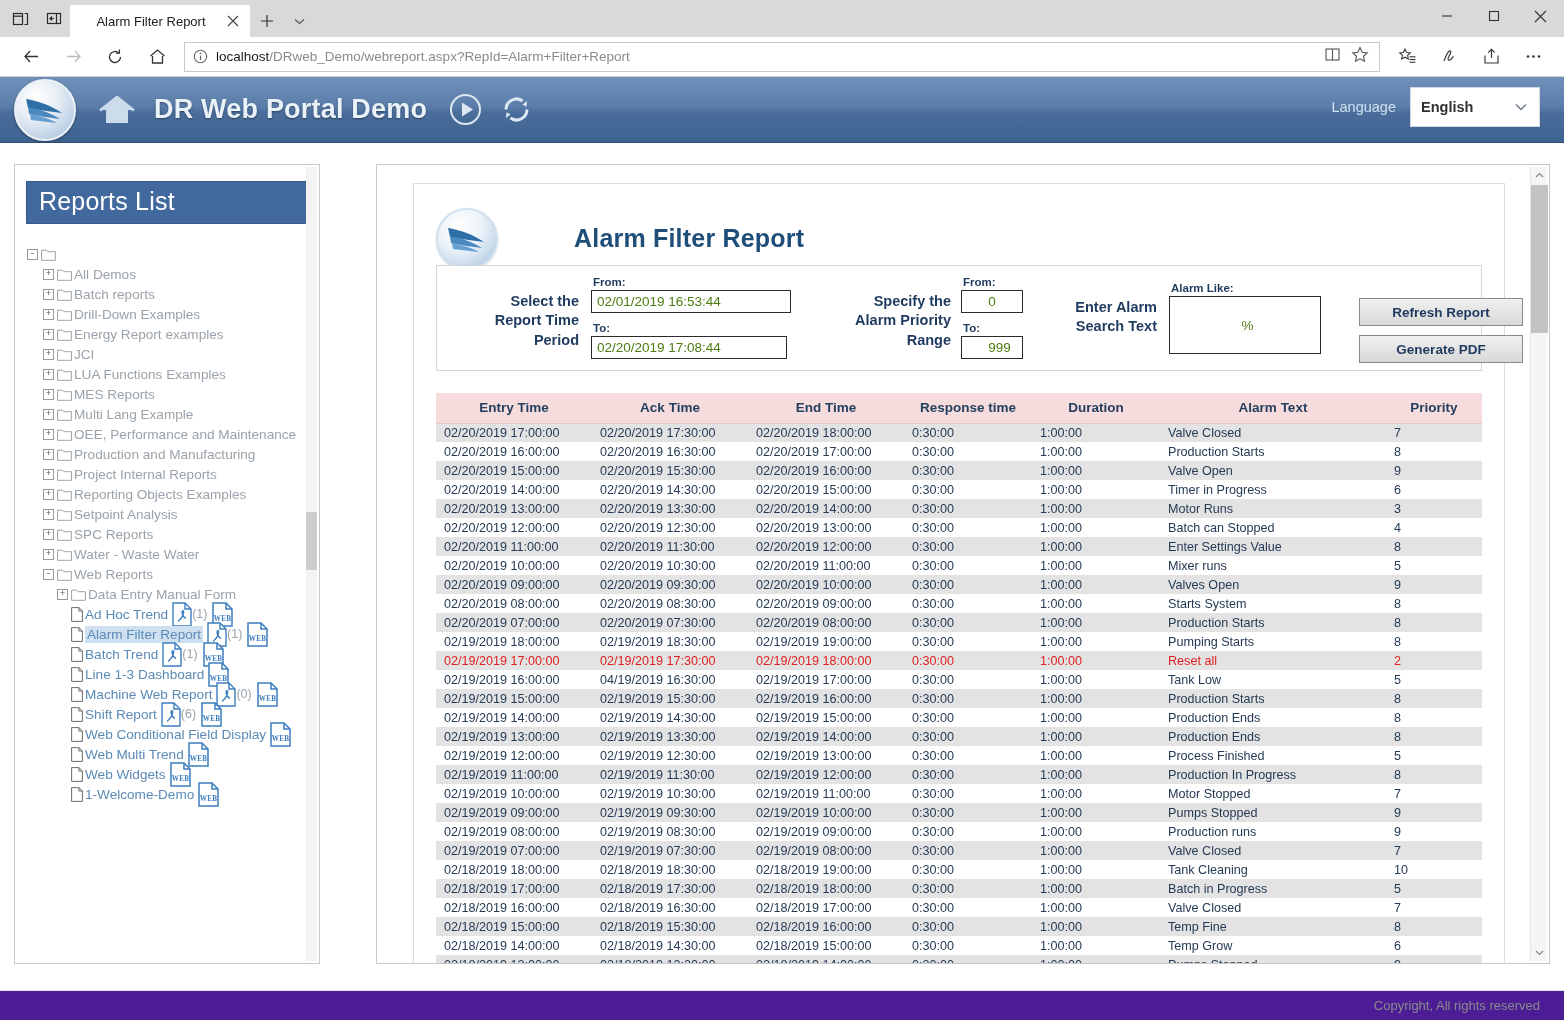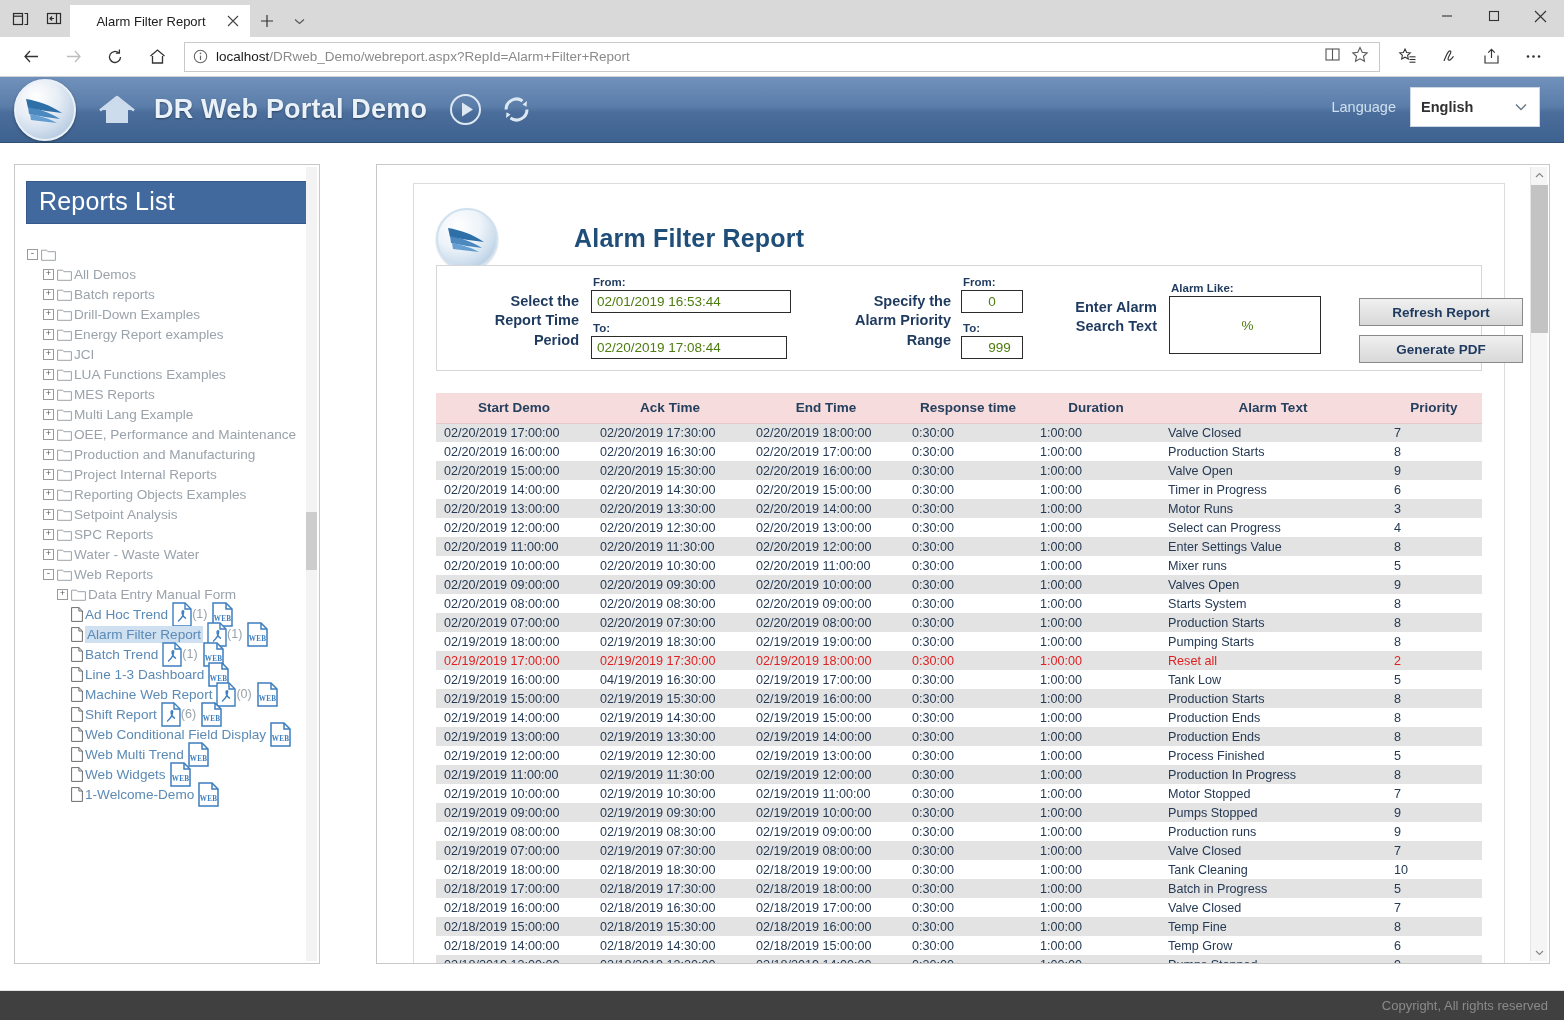--- a/index.html
+++ b/index.html
@@ -184,23 +184,23 @@
   td.c-resp, td.c-dur, td.c-text, td.c-pri { text-align:left; }
   th.h-start { width:156px; } th.h-ack { width:156px; } th.h-end { width:156px; }
   th.h-resp { width:128px; } th.h-dur { width:128px; } th.h-text { width:auto; } th.h-pri { width:96px; }
 
   .main-scroll { position:absolute; right:2px; top:2px; bottom:2px; width:17px; background:#f5f5f5; border-left:1px solid #e6e6e6;}
   .ms-arrow { width:17px; height:17px; display:flex; align-items:center; justify-content:center; color:#9a9a9a; font-size:8px;}
   .ms-arrow.bottom { position:absolute; bottom:0; left:0; }
   .ms-thumb { position:absolute; left:0; top:18px; width:17px; height:148px; background:#c3c3c3; }
 
   .footer {
-    position:absolute; left:0; right:0; bottom:0; height:30px; background:#404040;
+    position:absolute; left:0; right:0; bottom:0; height:30px; background:#4c1d95;
     border-top:1px solid #e2e2e2; display:flex; align-items:center; justify-content:flex-end;
-    padding-right:16px; font-size:13px; color:#8a8a8a;
+    padding-right:24px; font-size:13px; color:#8a8a8a;
   }
 </style>
 </head>
 <body>
 
 <div class="browser">
 
   <div class="titlebar">
     <div class="tb-sysicons">
       <span class="tb-icon">
@@ -807,21 +807,21 @@
 
               <div class="btns" style="margin-left:38px;">
                 <div class="btn">Refresh Report</div>
                 <div class="btn">Generate PDF</div>
               </div>
             </div>
 
             <table class="tbl">
               <thead>
                 <tr id="thead-row">
-                    <th class="h-start">Start Demo</th>
+                    <th class="h-start">Entry Time</th>
                     <th class="h-ack">Ack Time</th>
                     <th class="h-end">End Time</th>
                     <th class="h-resp">Response time</th>
                     <th class="h-dur">Duration</th>
                     <th class="h-text">Alarm Text</th>
                     <th class="h-pri">Priority</th>
                   </tr>
               </thead>
               <tbody id="tbody">
                   <tr class="alt">
@@ -868,21 +868,21 @@
                     <td class="c-dur">1:00:00</td>
                     <td class="c-text">Motor Runs</td>
                     <td class="c-pri">3</td>
                   </tr>
                   <tr class="">
                     <td class="c-start">02/20/2019 12:00:00</td>
                     <td class="c-ack">02/20/2019 12:30:00</td>
                     <td class="c-end">02/20/2019 13:00:00</td>
                     <td class="c-resp">0:30:00</td>
                     <td class="c-dur">1:00:00</td>
-                    <td class="c-text">Select can Progress</td>
+                    <td class="c-text">Batch can Stopped</td>
                     <td class="c-pri">4</td>
                   </tr>
                   <tr class="alt">
                     <td class="c-start">02/20/2019 11:00:00</td>
                     <td class="c-ack">02/20/2019 11:30:00</td>
                     <td class="c-end">02/20/2019 12:00:00</td>
                     <td class="c-resp">0:30:00</td>
                     <td class="c-dur">1:00:00</td>
                     <td class="c-text">Enter Settings Value</td>
                     <td class="c-pri">8</td>

